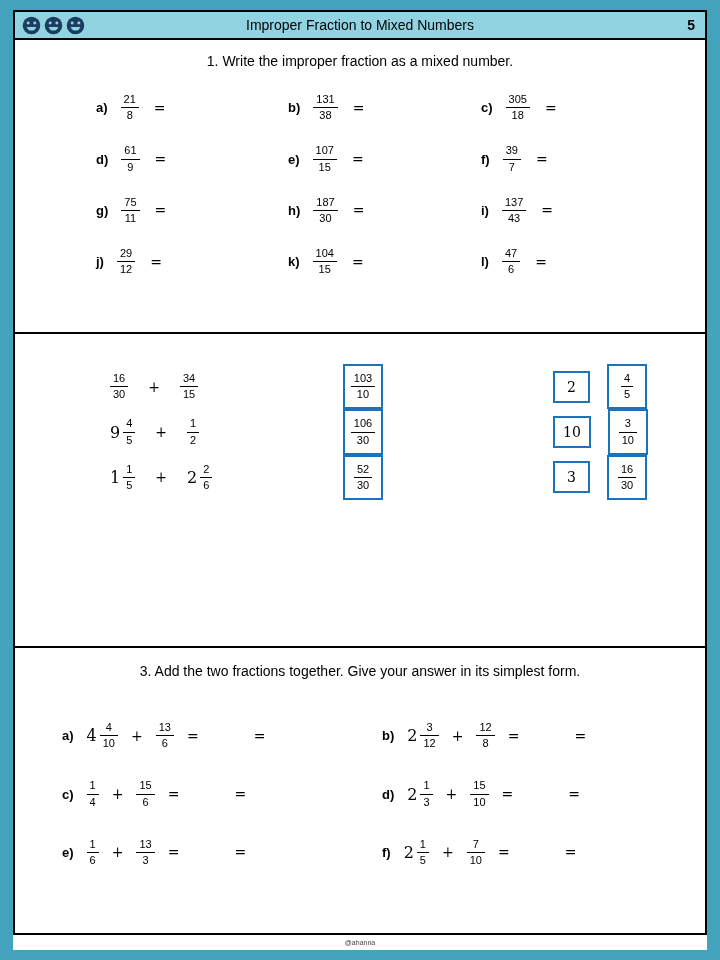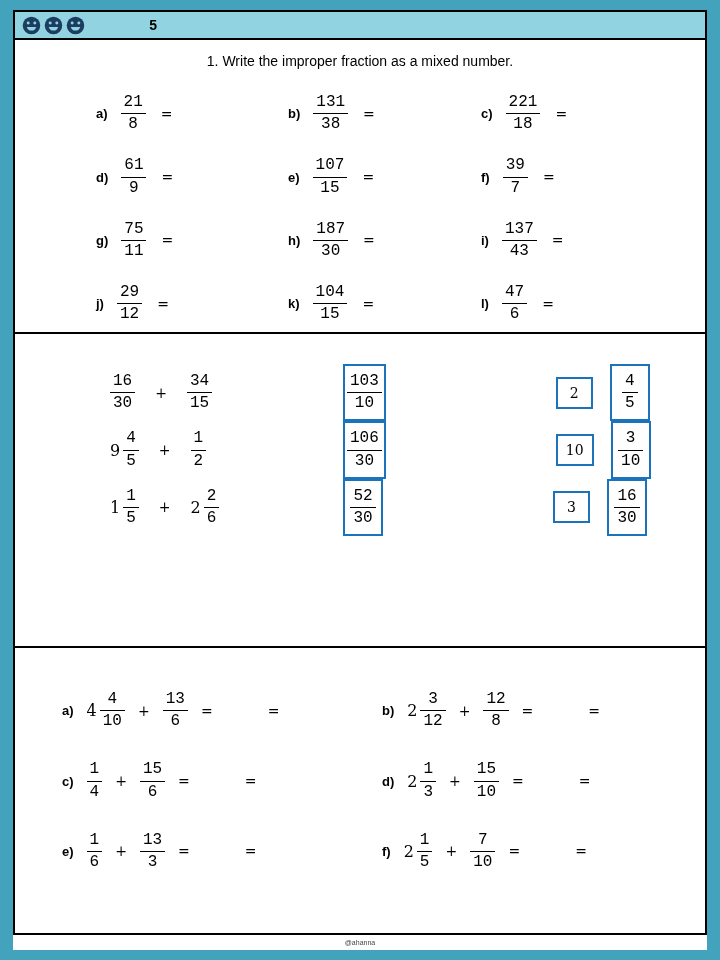--- a/index.html
+++ b/index.html
@@ -34,21 +34,21 @@
   .smiley{ width:21px; height:21px; display:block; }
   .header-title{ flex:1; text-align:center; font-size:14px; }
   .page-num{ width:70px; text-align:right; font-size:14px; font-weight:600; padding-right:4px; }
   .content{ flex:1; display:flex; flex-direction:column; }
   .divider{ border-top:2px solid #000; }
   .instruction{ text-align:center; font-size:14px; }
 
   
   .frac{
     display:inline-flex; flex-direction:column; 
-    font-family:Liberation Mono, monospace; font-size:16px; line-height:1.2;
+    font-family:Liberation Sans, sans-serif; font-size:11px; line-height:1.2;
   }
   .fnum{ padding:0 3px 1px; border-bottom:1.4px solid #000; text-align:center; }
   .fden{ padding:1px 3px 0; text-align:center; }
   .mixed{ display:inline-flex; align-items:center; gap:3px; }
   .whole{ font-family:"DejaVu Serif", serif; font-size:16px; }
   .plus,.eq{ font-family:"DejaVu Serif", serif; font-size:14px; }
   .p-label{ font-weight:bold; font-size:13px; }
 
   
   .section-1{ flex:0 0 292px; }
@@ -111,20 +111,21 @@
           <circle cx="15.8" cy="9.2" r="1.7" fill="var(--header)"></circle>
           <path d="M6.6 13.6a5.6 5.6 0 0 0 10.8 0z" fill="var(--header)"></path>
         </svg>
         <svg class="smiley" viewBox="0 0 24 24">
           <circle cx="12" cy="12" r="10" fill="var(--smiley)"></circle>
           <circle cx="8.2" cy="9.2" r="1.7" fill="var(--header)"></circle>
           <circle cx="15.8" cy="9.2" r="1.7" fill="var(--header)"></circle>
           <path d="M6.6 13.6a5.6 5.6 0 0 0 10.8 0z" fill="var(--header)"></path>
         </svg>
       </div>
+      <div class="header-title">Improper Fraction to Mixed Numbers</div>
       <div class="page-num">5</div>
     </div>
 
     <div class="content">
 
       <div class="section-1">
         <div class="instruction">1. Write the improper fraction as a mixed number.</div>
         <div class="s1-grid">
             <div class="problem">
               <span class="p-label">a)</span>
@@ -138,21 +139,21 @@
               <span class="p-label">b)</span>
               <span class="frac">
                 <span class="fnum">131</span>
                 <span class="fden">38</span>
               </span>
               <span class="eq">=</span>
             </div>
             <div class="problem">
               <span class="p-label">c)</span>
               <span class="frac">
-                <span class="fnum">221</span>
+                <span class="fnum">305</span>
                 <span class="fden">18</span>
               </span>
               <span class="eq">=</span>
             </div>
             <div class="problem">
               <span class="p-label">d)</span>
               <span class="frac">
                 <span class="fnum">61</span>
                 <span class="fden">9</span>
               </span>
@@ -327,20 +328,21 @@
                   </span>
                 </span>
               </span>
             </div>
           </div>
       </div>
 
       <div class="divider"></div>
 
       <div class="section-3">
+        <div class="instruction">3. Add the two fractions together. Give your answer in its simplest form.</div>
         <div class="s3-grid">
             <div class="s3-problem">
               <span class="p-label">a)</span>
               <span class="mixed">
                 <span class="whole">4</span>
                 <span class="frac">
                   <span class="fnum">4</span>
                   <span class="fden">10</span>
                 </span>
               </span>

